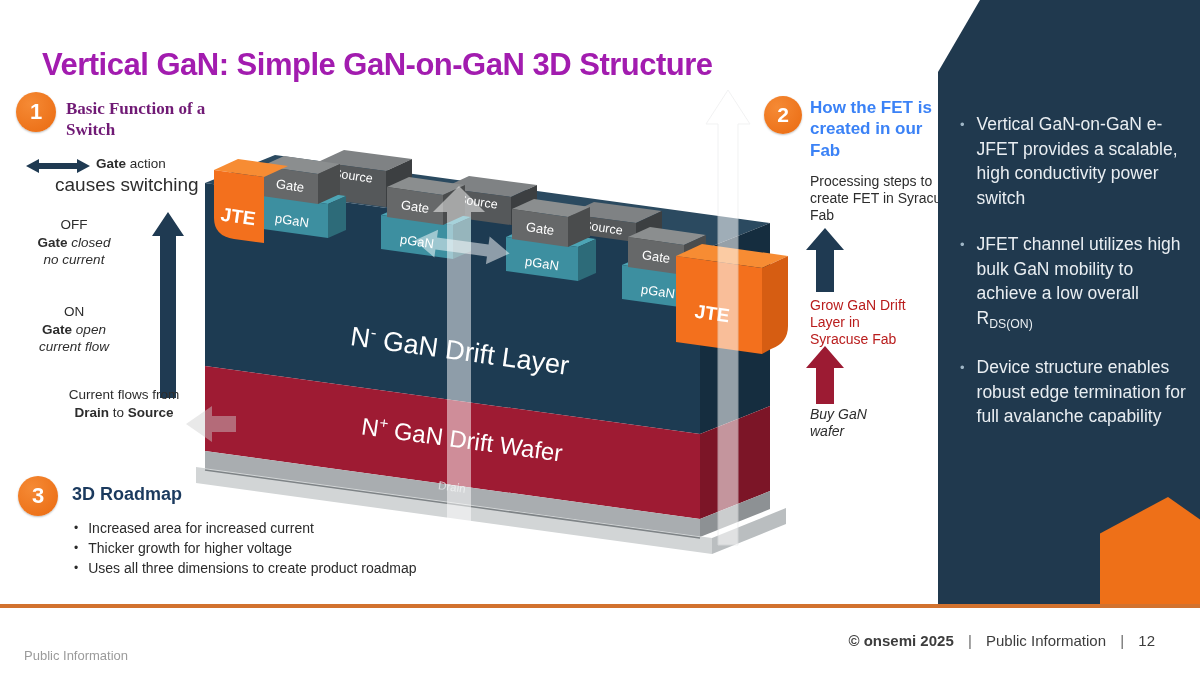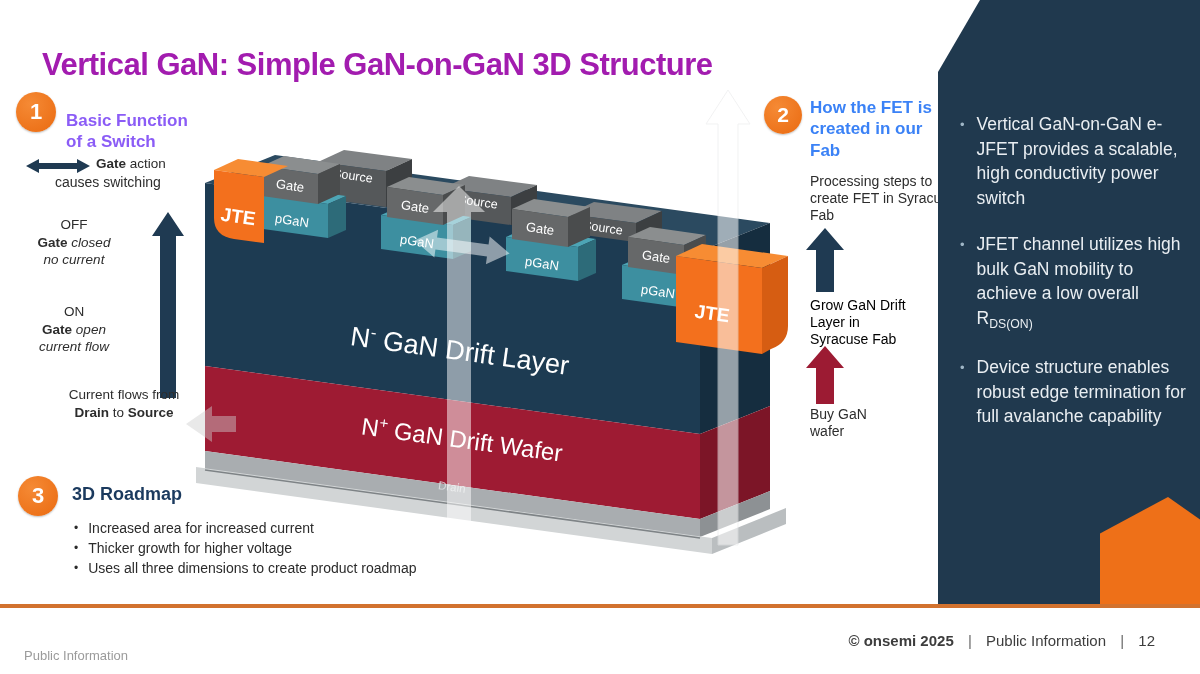--- a/index.html
+++ b/index.html
@@ -9,34 +9,34 @@
   }
   .abs{position:absolute;}
   
   .title{left:42px;top:26px;font-size:31px;font-weight:bold;color:#a21caf;letter-spacing:-0.5px;}
   
   .numcircle{width:40px;height:40px;border-radius:50%;
     background:radial-gradient(circle at 35% 30%, #F58A35, #EA6A10);
     color:#fff;font-weight:bold;font-size:22px;display:flex;align-items:center;justify-content:center;
     box-shadow:0 1px 2px rgba(0,0,0,.25);}
   
-  .s1-heading{left:66px;top:111px;width:142px;font-size:17px;font-weight:bold;color:#8b5cf6;line-height:1.22;}
+  .s1-heading{left:66px;top:99px;width:142px;font-size:17px;font-weight:bold;color:#701a75;line-height:1.22;font-family:Liberation Serif, serif;}
   .s1-capline1{left:96px;top:156px;font-size:13.5px;color:#2d2d2d;}
-  .s1-capline2{left:55px;top:174px;font-size:14px;color:#2d2d2d;}
+  .s1-capline2{left:55px;top:174px;font-size:19px;color:#2d2d2d;}
   .stateblock{width:112px;text-align:center;font-size:13.5px;color:#2d2d2d;line-height:1.3;}
   .off{left:18px;top:216px;}
   .on{left:18px;top:303px;}
   .flow{left:44px;top:386px;width:160px;text-align:center;font-size:13.5px;color:#2d2d2d;line-height:1.3;}
   .b{font-weight:bold;}
   .i{font-style:italic;}
   
   .s2-heading{left:810px;top:97px;width:138px;font-size:17px;font-weight:bold;color:#3b82f6;line-height:1.25;}
   .s2-sub{left:810px;top:173px;width:148px;font-size:14px;color:#2d2d2d;line-height:1.2;}
-  .s2-grow{left:810px;top:297px;width:108px;font-size:14px;color:#000000;line-height:1.22;}
-  .s2-buy{left:810px;top:406px;width:80px;font-size:14px;color:#2d2d2d;line-height:1.22;}
+  .s2-grow{left:810px;top:297px;width:108px;font-size:14px;color:#b91c1c;line-height:1.22;}
+  .s2-buy{left:810px;top:406px;width:80px;font-size:14px;color:#2d2d2d;line-height:1.22;font-style:italic;}
   
   .s3-heading{left:72px;top:484px;font-size:18px;font-weight:bold;color:#1B3A5E;}
   .s3-bullets{left:74px;top:520px;font-size:14px;color:#2b2b2b;}
   .s3-bullets .row{display:flex;gap:10px;margin-bottom:4px;}
   .s3-bullets .dot{color:#2b2b2b;font-size:12px;padding-top:1px;}
   
   .panel{left:938px;top:0;width:262px;height:604px;background:#20394E;
     clip-path:polygon(42px 0,100% 0,100% 100%,0 100%,0 72px);}
   .panel-bullets{position:absolute;left:22px;top:112px;width:226px;}
   .pbullet{display:flex;gap:12px;margin-bottom:22px;font-size:17.5px;line-height:1.4;color:#E9EEF2;}

